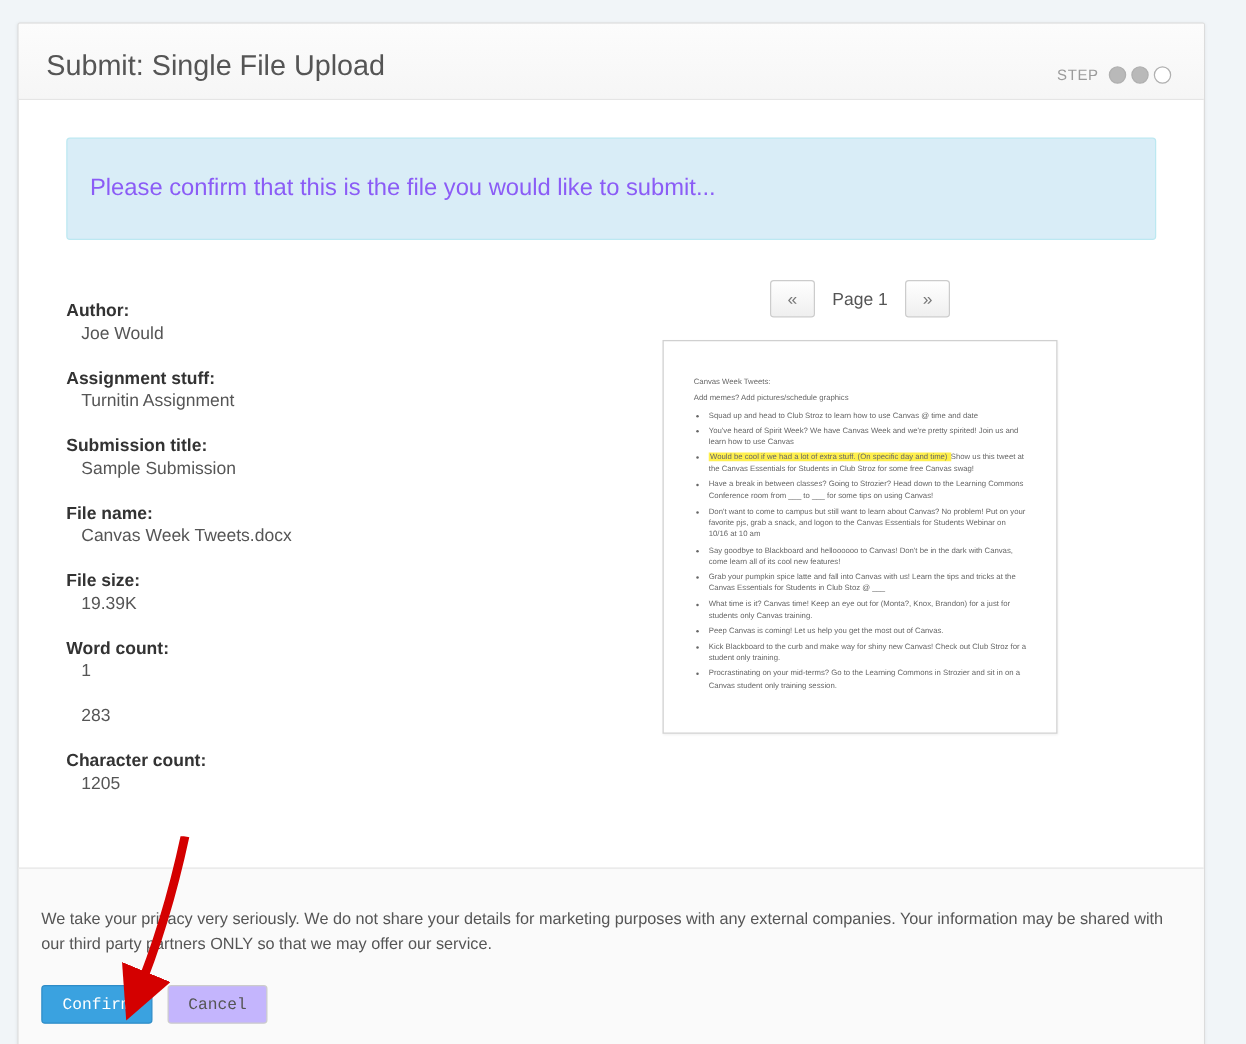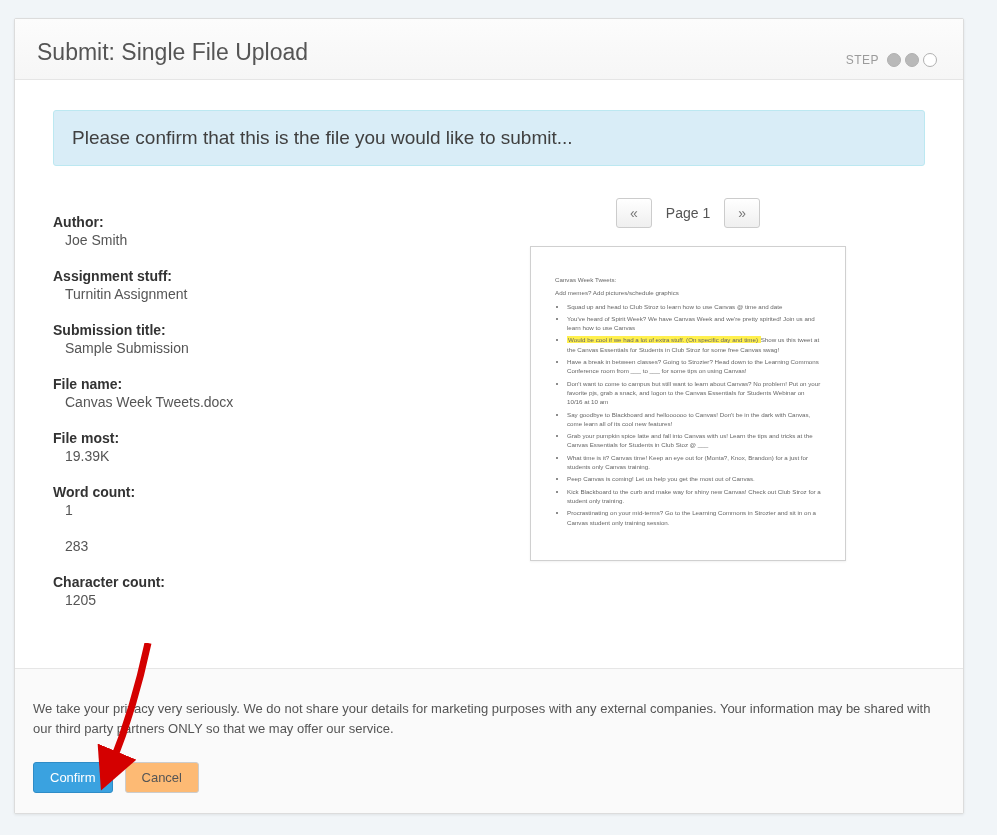--- a/index.html
+++ b/index.html
@@ -48,23 +48,23 @@
     border: 1px solid #b0b0b0;
     background: #b9b9b9;
   }
   .step-dot.hollow { background: #fff; }
   .dialog-body {
     padding: 30px 38px 24px 38px;
   }
   .alert {
     background: #d9edf7;
     border: 1px solid #bce8f1;
-    color: #404040;
+    color: #8b5cf6;
     font-size: 19px;
-    padding: 16px 18px;
+    padding: 29px 18px;
     border-radius: 3px;
     margin: 0 0 32px 0;
   }
   .cols {
     display: flex;
     gap: 18px;
     justify-content: center;
   }
   .meta {
     flex: 0 0 380px;
@@ -131,29 +131,29 @@
     line-height: 1.5;
     position: relative;
   }
   .privacy { margin: 0 0 24px 0; max-width: 100%; }
   .actions { display: flex; gap: 12px; }
   .btn {
     padding: 7px 16px;
     font-size: 13px;
     border-radius: 3px;
     cursor: pointer;
-    font-family: Liberation Sans, sans-serif;
+    font-family: Liberation Mono, monospace;
   }
   .btn-primary {
     background: #3aa2e0;
     border: 1px solid #2e8cc7;
     color: #fff;
   }
   .btn-default {
-    background: #fdba74;
+    background: #c4b5fd;
     border: 1px solid #ccc;
     color: #555;
   }
   
   .arrow {
     position: absolute;
     left: 78px;
     top: -26px;
     pointer-events: none;
   }
@@ -177,32 +177,32 @@
     </div>
 
     <div class="dialog-body">
 
       <div class="alert">Please confirm that this is the file you would like to submit...</div>
 
       <div class="cols">
 
         <dl class="meta">
           <dt>Author:</dt>
-          <dd>Joe Smith</dd>
+          <dd>Joe Would</dd>
 
           <dt>Assignment stuff:</dt>
           <dd>Turnitin Assignment</dd>
 
           <dt>Submission title:</dt>
           <dd>Sample Submission</dd>
 
           <dt>File name:</dt>
           <dd>Canvas Week Tweets.docx</dd>
 
-          <dt>File most:</dt>
+          <dt>File size:</dt>
           <dd>19.39K</dd>
 
           <dt>Word count:</dt>
           <dd>1</dd>
 
           <dd>283</dd>
 
           <dt>Character count:</dt>
           <dd>1205</dd>
         </dl>

